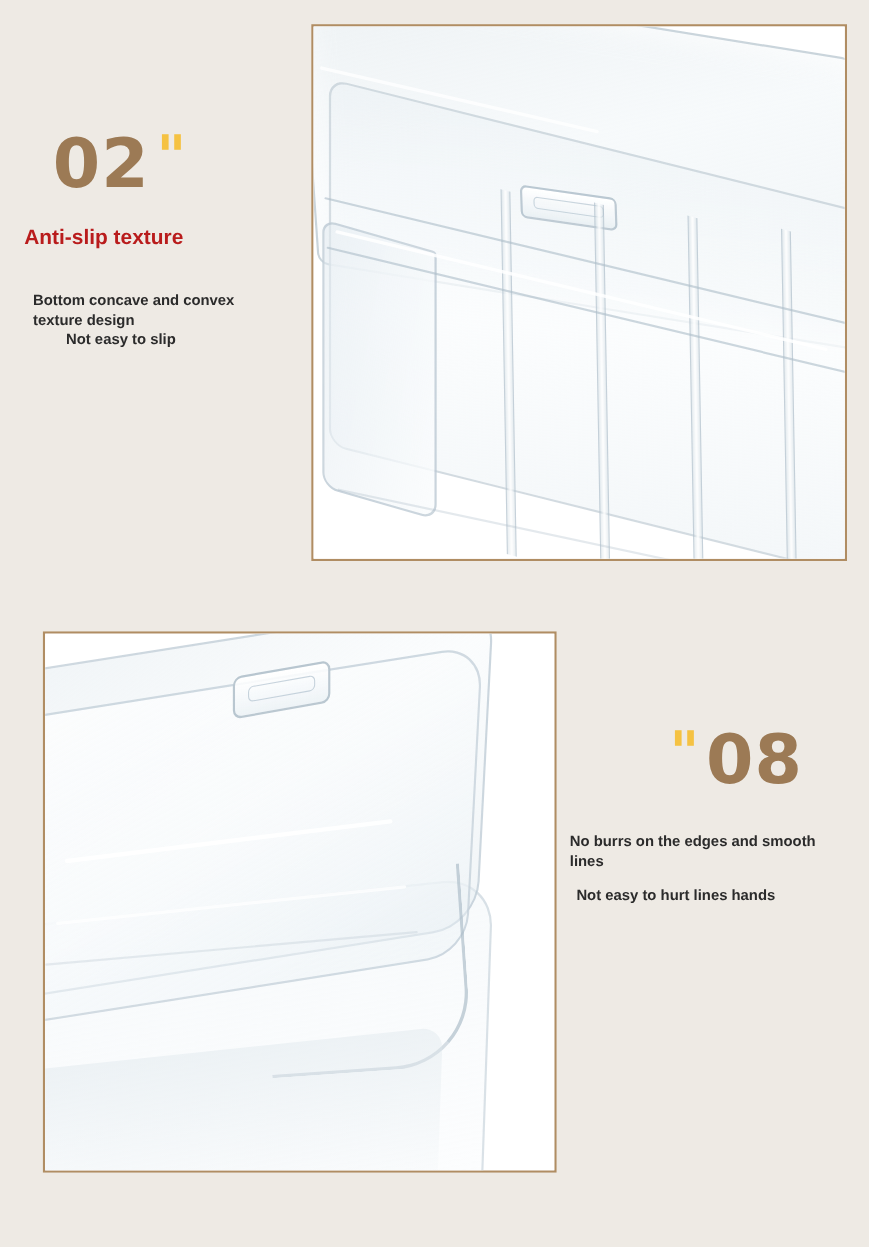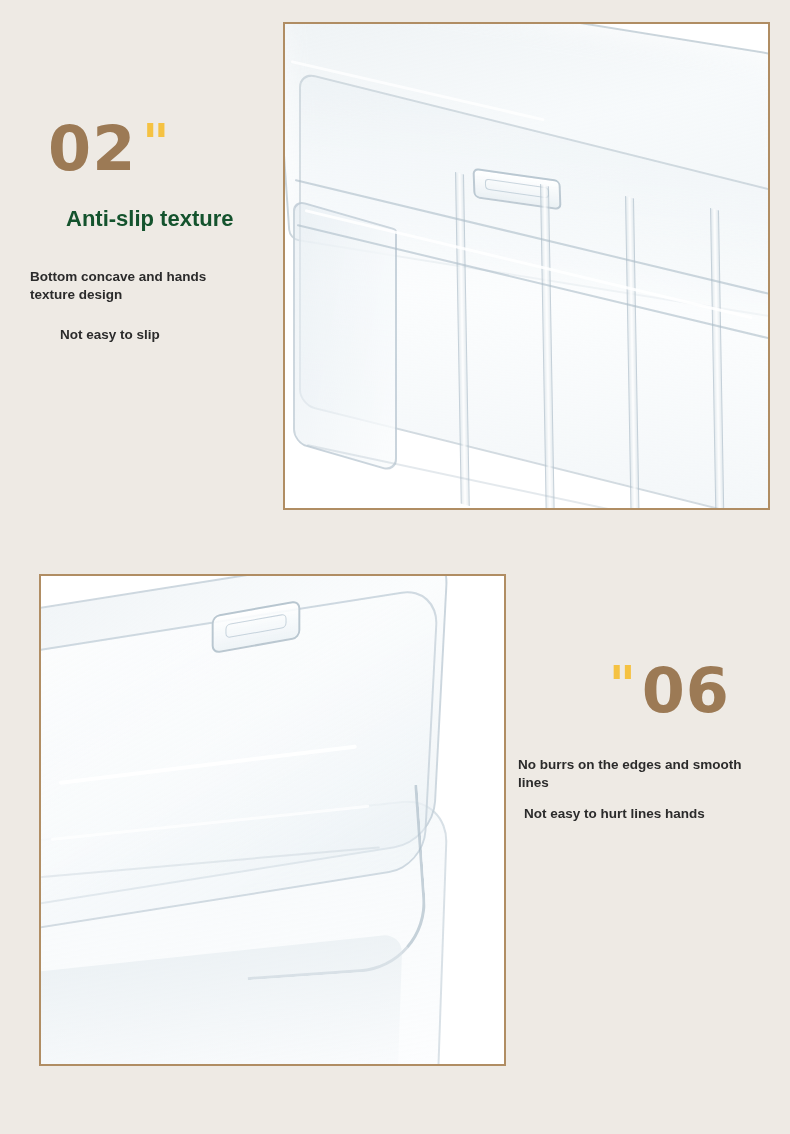--- a/index.html
+++ b/index.html
@@ -78,39 +78,38 @@
     line-height: 0.9;
     margin-left: 6px;
     margin-top: 2px;
   }
   .quote.left {
     margin-left: 0;
     margin-right: 6px;
   }
 
   .heading {
-    font-size: 22px;
+    font-size: 19px;
     font-weight: 700;
-    color: #14532d;
+    color: #b91c1c;
     margin-top: 26px;
-    margin-left: 44px;
   }
 
   .sub {
     font-size: 13.5px;
     font-weight: 700;
     color: #2b2b2b;
     line-height: 1.32;
   }
 
   .sub-1 {
     margin-top: 36px;
   }
   .sub-2 {
-    margin-top: 22px;
+    margin-top: 0;
   }
 
   .text-02 .heading {
     padding-left: 22px;
   }
   .text-02 .bignum-wrap {
     padding-left: 48px;
   }
   .text-02 .sub-1 {
     padding-left: 30px;
@@ -351,21 +350,21 @@
   </div>
 
   <div class="text-02">
     <div class="bignum-wrap">
       <div class="num-row">
         <span class="bignum">02</span>
         <span class="quote">"</span>
       </div>
     </div>
     <div class="heading">Anti-slip texture</div>
-    <div class="sub sub-1" style="white-space: pre-line;">Bottom concave and hands
+    <div class="sub sub-1" style="white-space: pre-line;">Bottom concave and convex
 texture design</div>
     <div class="sub sub-2" style="white-space: pre-line;">Not easy to slip</div>
   </div>
 
   <div class="photo-frame frame-03">
     <div class="photo-inner">
       <div class="box03">
         <div class="b03-body"></div>
         <div class="b03-lid"></div>
         <div class="b03-lid2"></div>
@@ -376,21 +375,21 @@
         <div class="hl" style="left:10px; top:262px; width:320px; height:3px; transform: rotate(-6deg); opacity:.8;"></div>
         <div class="edge-line" style="left:0px; top:300px; width:340px; transform: rotate(-5deg); opacity:.45;"></div>
       </div>
     </div>
   </div>
 
   <div class="text-03">
     <div class="bignum-wrap">
       <div class="num-row right">
         <span class="quote left">"</span>
-        <span class="bignum">06</span>
+        <span class="bignum">08</span>
       </div>
     </div>
     <div class="sub sub-1" style="white-space: pre-line;">No burrs on the edges and smooth
 lines</div>
     <div class="sub sub-2" style="white-space: pre-line;">Not easy to hurt lines hands</div>
   </div>
 
 </div>
 
 </body></html>

